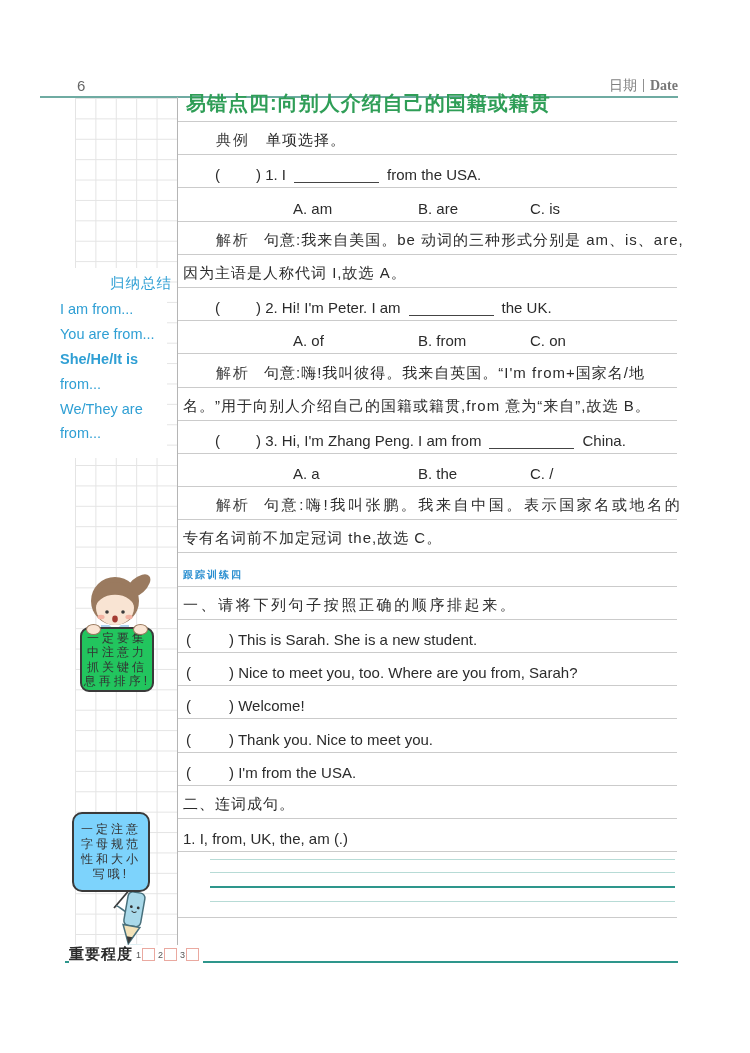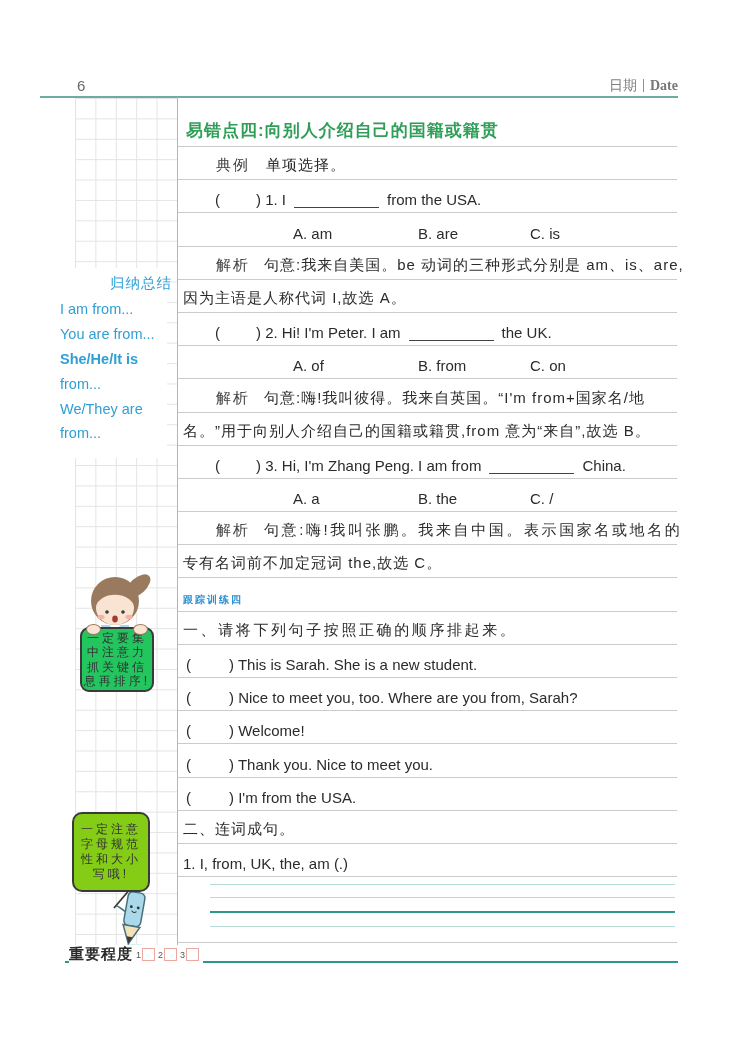--- a/index.html
+++ b/index.html
@@ -16,21 +16,21 @@
   .grid{position:absolute;left:75px;top:98px;width:103px;height:863px;
         background-image:linear-gradient(to right,#e4e4e4 1px,transparent 1px),
                          linear-gradient(to bottom,#e4e4e4 1px,transparent 1px);
         background-size:20.4px 20.4px;}
   .vline{position:absolute;left:177px;top:97px;width:1px;height:864px;background:#b5b5b5;}
   .whitepatch{position:absolute;background:#fff;}
   
   .content{position:absolute;left:178px;top:97px;width:499px;}
   .r{position:relative;height:33.2px;border-bottom:1px solid #cbcbcb;box-sizing:border-box;
      display:flex;align-items:flex-end;padding:0 0 4px 5px;font-size:15px;white-space:pre;}
-  .rh{height:50px;font-size:17px;color:#2f9e57;padding-left:8px;letter-spacing:1px;font-weight:600;}
+  .rh{height:25px;font-size:20px;color:#2f9e57;padding-left:8px;letter-spacing:1px;font-weight:600;}
   .red{color:#404040;font-weight:normal;letter-spacing:2px;}
   .exlabel{margin-left:33px;margin-right:16px;}
   .anlabel{margin-left:33px;margin-right:14px;}
   .paren{margin-left:32px;}
   .slot{display:inline-block;width:36px;height:14px;}
   .slot2{display:inline-block;width:38px;height:14px;}
   .blank{display:inline-block;width:85px;height:13px;border-bottom:1.3px solid #444;margin:0 8px;}
   .opt{position:absolute;bottom:4px;}
   .o1{left:115px}.o2{left:240px}.o3{left:352px}
   .blue{color:#2b8fd0;font-weight:bold;letter-spacing:2px;font-size:10px;}
@@ -42,21 +42,21 @@
   .wl.dark{height:2px;background:#2e968c;}
   
   .sb{position:absolute;color:#2f9fd4;font-size:14.5px;white-space:pre;}
   .sbtitle{letter-spacing:1px;margin-left:38px;}
   
   .sign{position:absolute;left:80px;top:627px;width:70px;height:61px;background:#22c55e;border:2px solid #3a3a3a;
         border-radius:9px;z-index:3;display:flex;flex-direction:column;justify-content:center;align-items:center;}
   .sign div{font-size:12px;line-height:14.5px;letter-spacing:3px;color:#333;white-space:pre;}
   .hand{position:absolute;width:13px;height:9px;background:#f9e4d3;border:1px solid #9a7a5f;border-radius:50%;z-index:4;}
   
-  .bubble{position:absolute;left:72px;top:812px;width:74px;height:76px;background:#84cc16;border:2px solid #3a3a3a;
+  .bubble{position:absolute;left:72px;top:812px;width:74px;height:76px;background:#7dd3fc;border:2px solid #3a3a3a;
           border-radius:10px;z-index:3;display:flex;flex-direction:column;justify-content:center;align-items:center;}
   .bubble div{font-size:12px;line-height:15px;letter-spacing:3px;color:#333;white-space:pre;}
   .gsvg{position:absolute;z-index:2;}
   .psvg{position:absolute;z-index:2;}
   
   .imp{position:absolute;left:69px;top:945px;display:flex;align-items:center;z-index:5;background:#fff;padding-right:4px;}
   .implabel{font-size:15px;font-weight:bold;color:#2b2b2b;letter-spacing:1px;}
   .impnum{font-size:9px;color:#555;margin:0 1px 0 3px;}
   .impbox{width:11px;height:11px;border:1.5px solid #eaa9a0;background:#fff;display:inline-block;}
 </style>

